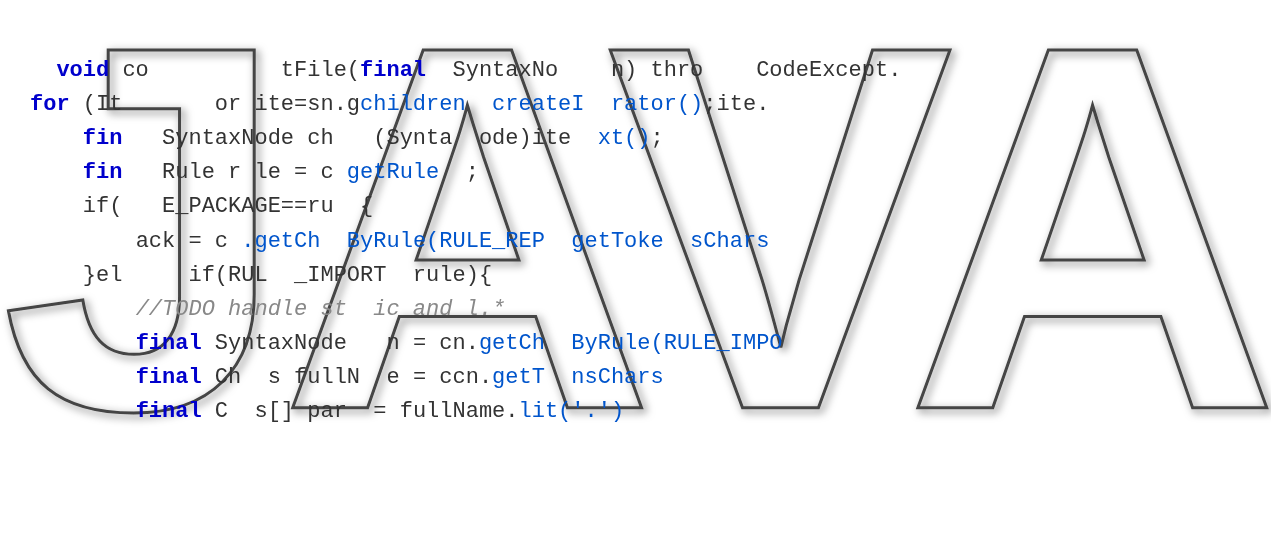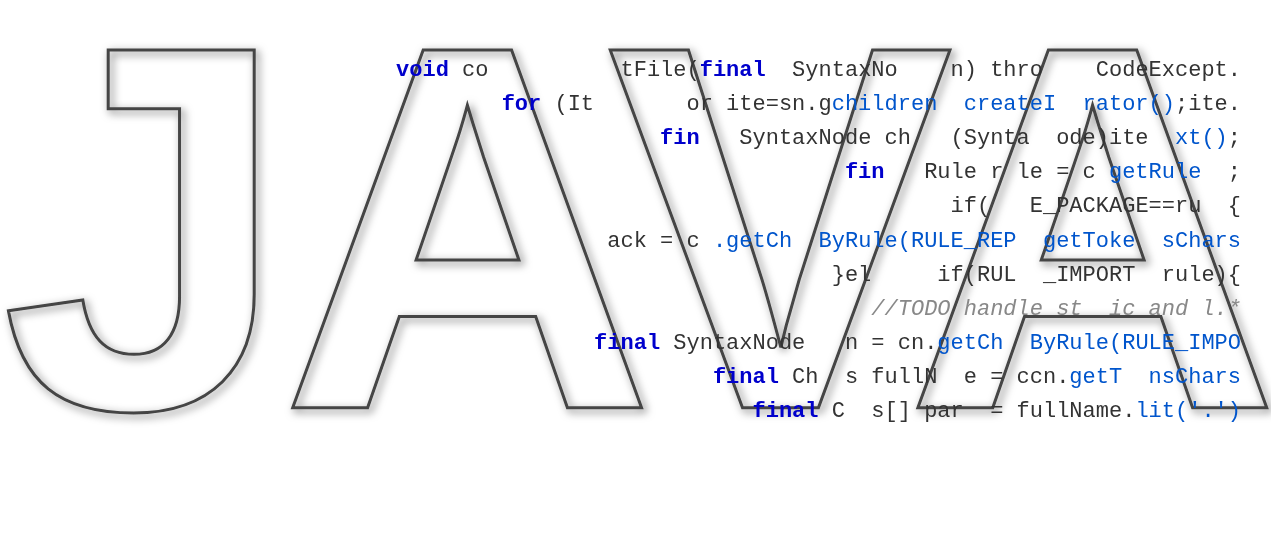--- a/index.html
+++ b/index.html
@@ -17,21 +17,20 @@
       position: absolute;
       top: 0; left: 0;
       width: 100%; height: 100%;
       padding: 20px 30px;
       font-size: 22px;
       line-height: 1.55;
       white-space: pre;
       color: #333;
       z-index: 1;
       overflow: hidden;
-      text-align: right;
     }
 
     .kw { color: #0000cc; font-weight: bold; }
     .blue { color: #0055cc; }
     .comment { color: #888; font-style: italic; }
 
     .java-svg {
       position: absolute;
       top: 0; left: 0;
       width: 100%;

